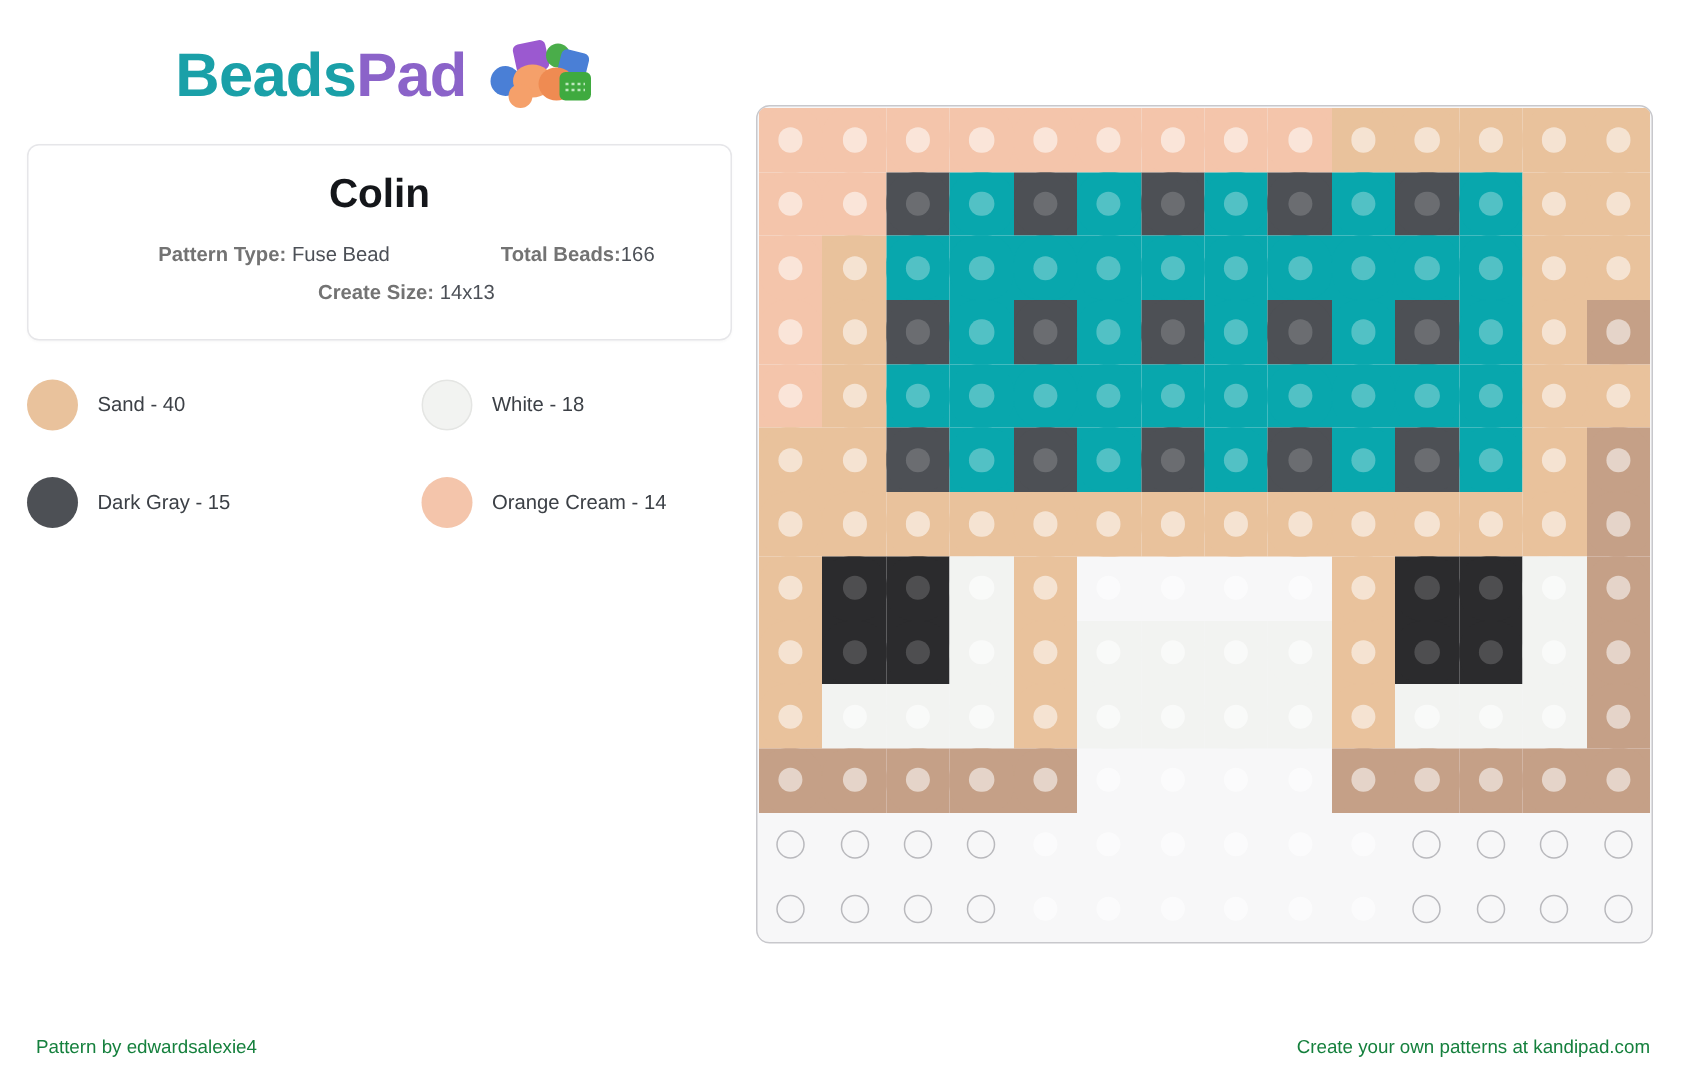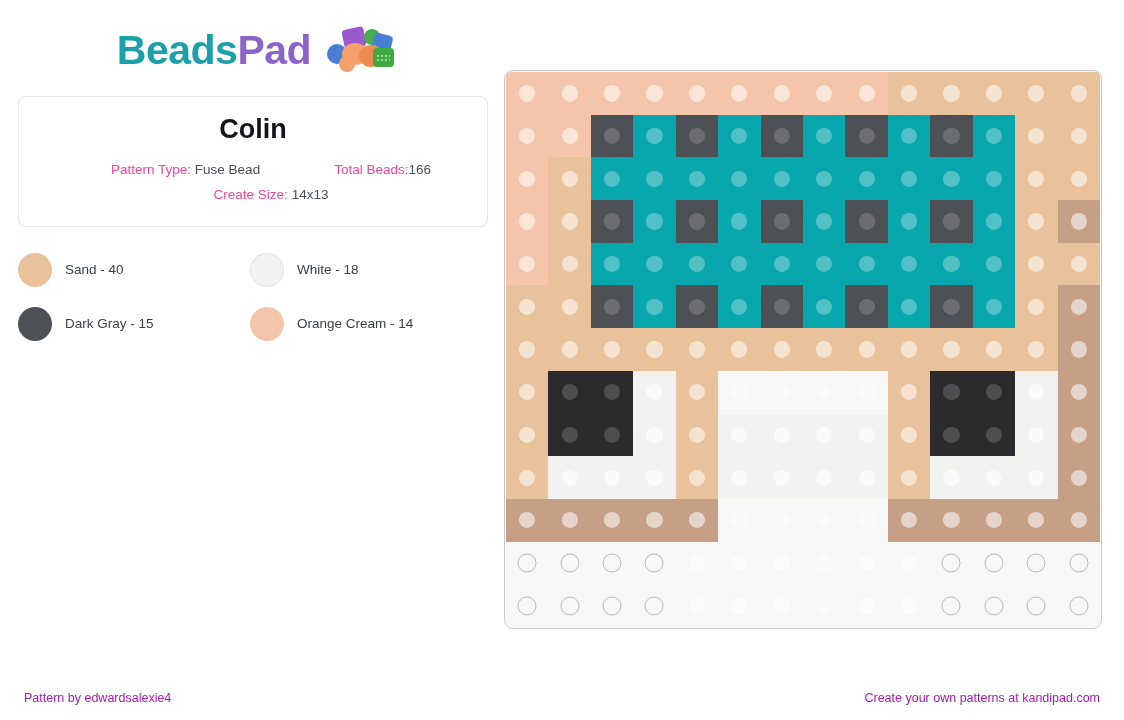--- a/index.html
+++ b/index.html
@@ -39,28 +39,29 @@
   .pattern-title {
     font-size: 27px; font-weight: 700; color: #14161a;
     margin: 2px 0 12px; line-height: 1.1;
   }
   .meta-row {
     display: flex; justify-content: center; gap: 38px;
     font-size: 13.5px; color: #4c5057; line-height: 1.9;
     flex-wrap: wrap;
   }
   .meta-item { white-space: nowrap; }
-  .meta-item b { color: #ec4899; font-weight: 400; padding-left: 36px; }
+  .meta-item b { color: #737373; font-weight: 700; padding-left: 36px; }
 
   
   .legend {
     margin-top: 26px;
     display: grid;
     grid-template-columns: 232px 232px;
     row-gap: 20px;
+    gap: 31px;
   }
   .legend-item { display: flex; align-items: center; gap: 13px; }
   .swatch {
     width: 34px; height: 34px; border-radius: 50%;
     flex: 0 0 auto;
   }
   .legend-label { font-size: 13.5px; color: #3c4046; white-space: nowrap; }
 
   
   .pattern-panel {
@@ -113,21 +114,21 @@
     border: 1px solid #b9b9bd;
     border-radius: 50%;
   }
 
   
   .footer {
     position: absolute; left: 0; bottom: 0;
     width: 100%; height: 44px;
     display: flex; align-items: center; justify-content: space-between;
     padding: 0 24px;
-    font-size: 12.5px; color: #a21caf;
+    font-size: 12.5px; color: #15803d;
   }
 </style>
 </head>
 <body>
 
 <div id="page">
 
   <div class="left-col">
 
     <div class="logo-row">

